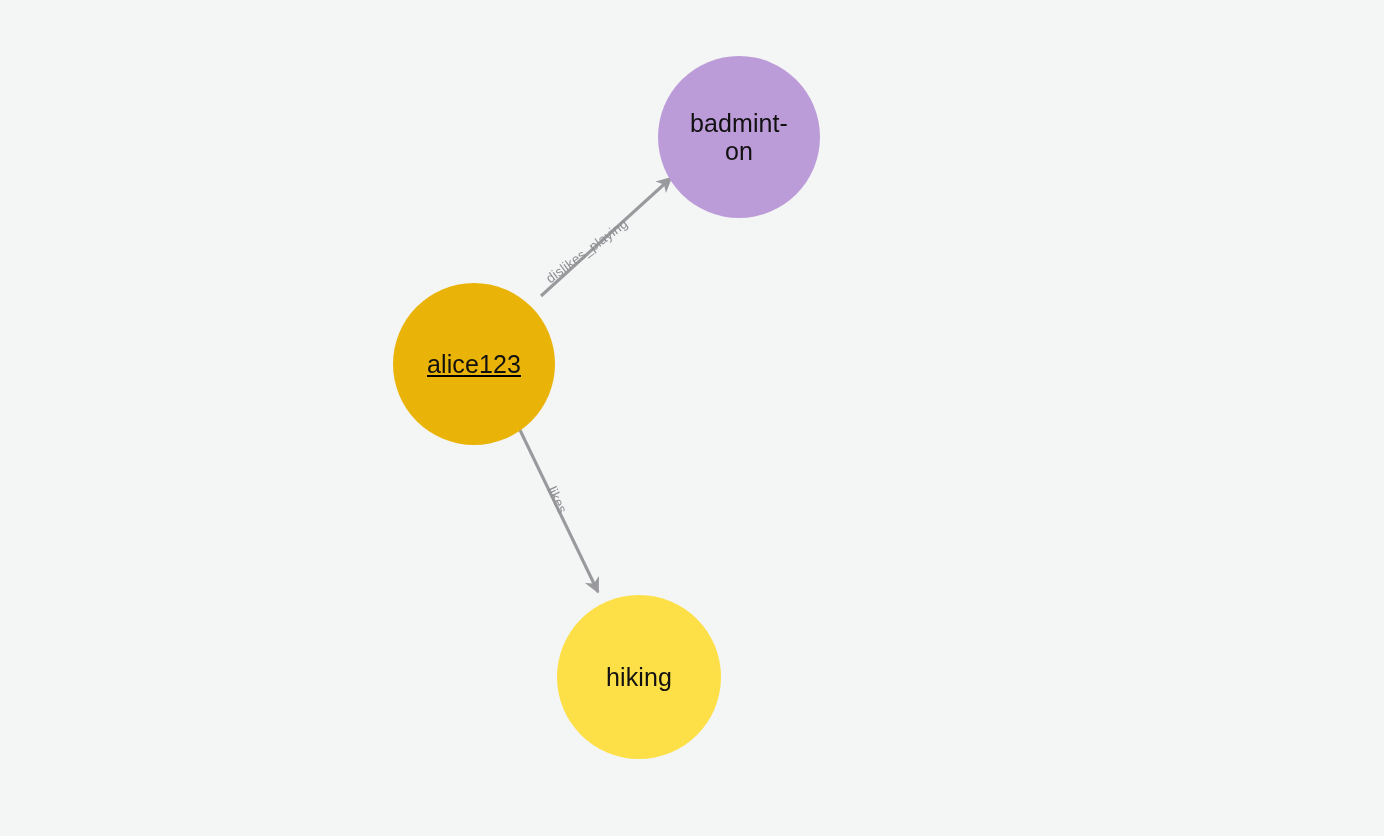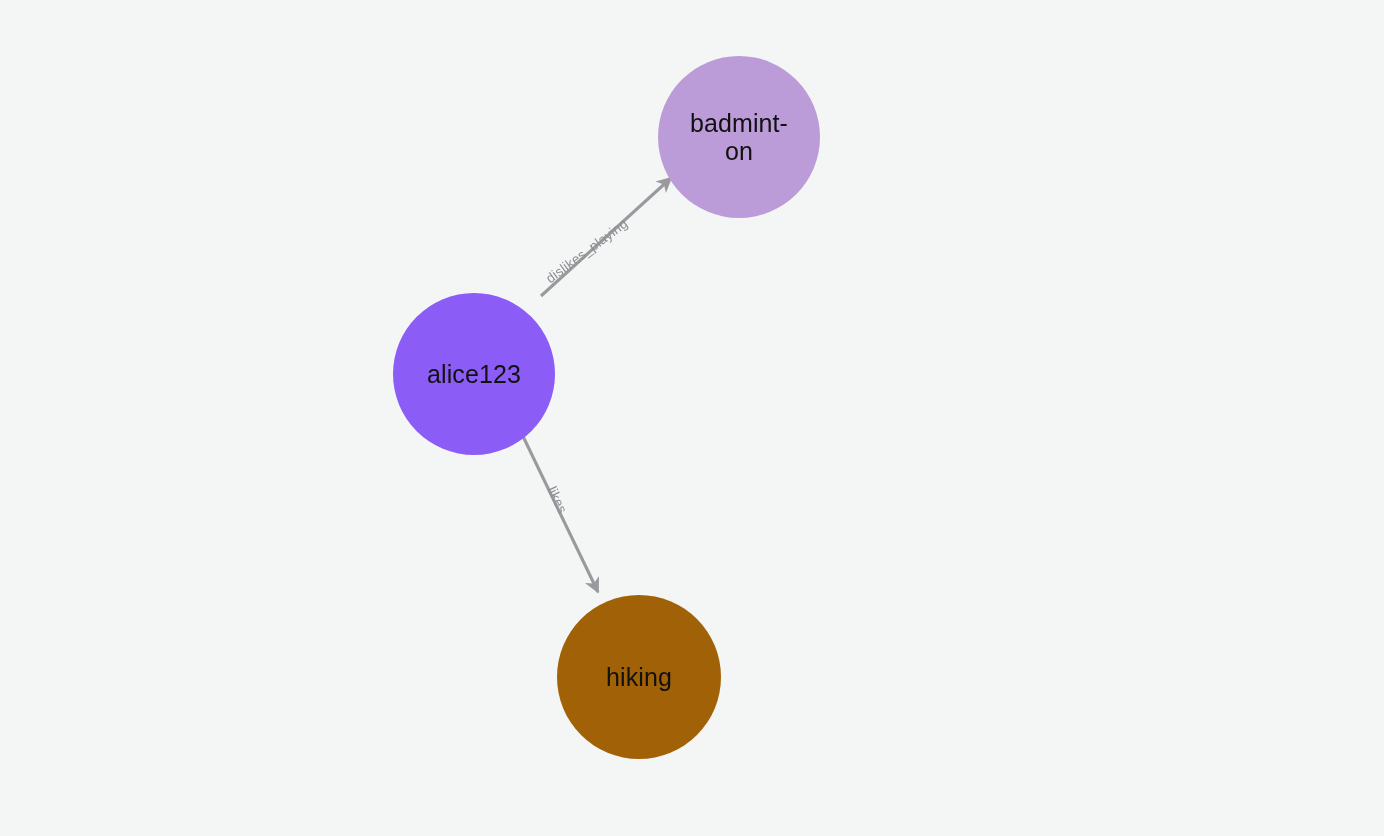--- a/index.html
+++ b/index.html
@@ -63,30 +63,30 @@
   <svg id="graph-svg" viewBox="0 0 1384 836" xmlns="http://www.w3.org/2000/svg">
     <defs>
       <marker id="arrow-barbed" viewBox="0 0 12 12" refX="10.2" refY="6" markerWidth="5.6" markerHeight="5.6" orient="auto-start-reverse" markerUnits="strokeWidth">
         <path d="M 0.6 0.6 L 11.4 6 L 0.6 11.4 L 3.6 6 Z" fill="#9a9a9e"></path>
       </marker>
     </defs>
     <line class="edge-line" id="edge-line-0" stroke="#9a9a9e" stroke-width="3.1" stroke-linecap="butt" marker-end="url(#arrow-barbed)" x1="541" y1="296" x2="671" y2="178"></line>
     <line class="edge-line" id="edge-line-1" stroke="#9a9a9e" stroke-width="3.1" stroke-linecap="butt" marker-end="url(#arrow-barbed)" x1="519" y1="428" x2="598" y2="592"></line>
   </svg>
 
-  <div class="node" id="node-0" style="left: 393px; top: 293px; width: 162px; height: 162px; background: #8b5cf6;">
+  <div class="node" id="node-0" style="left: 393px; top: 283px; width: 162px; height: 162px; background: #eab308; text-decoration: underline;">
     <span class="node-label" style="color: rgb(17, 17, 17);">alice123</span>
   </div>
 
   <div class="node" id="node-1" style="left: 658px; top: 56px; width: 162px; height: 162px; background: rgb(187, 155, 216);">
     <span class="node-label" style="color: rgb(17, 17, 17);">badmint-
 on</span>
   </div>
 
-  <div class="node" id="node-2" style="left: 557px; top: 595px; width: 164px; height: 164px; background: #a16207;">
+  <div class="node" id="node-2" style="left: 557px; top: 595px; width: 164px; height: 164px; background: #fde047;">
     <span class="node-label" style="color: rgb(17, 17, 17);">hiking</span>
   </div>
 
   <div class="edge-label" id="edge-label-0" style="left: 543px; top: 274px; color: rgb(141, 141, 146); transform: rotate(-36.5deg);">dislikes_playing</div>
 
   <div class="edge-label" id="edge-label-1" style="left: 558px; top: 484px; color: rgb(141, 141, 146); transform: rotate(64.5deg);">likes</div>
 
 </div>
 
 </body></html>

